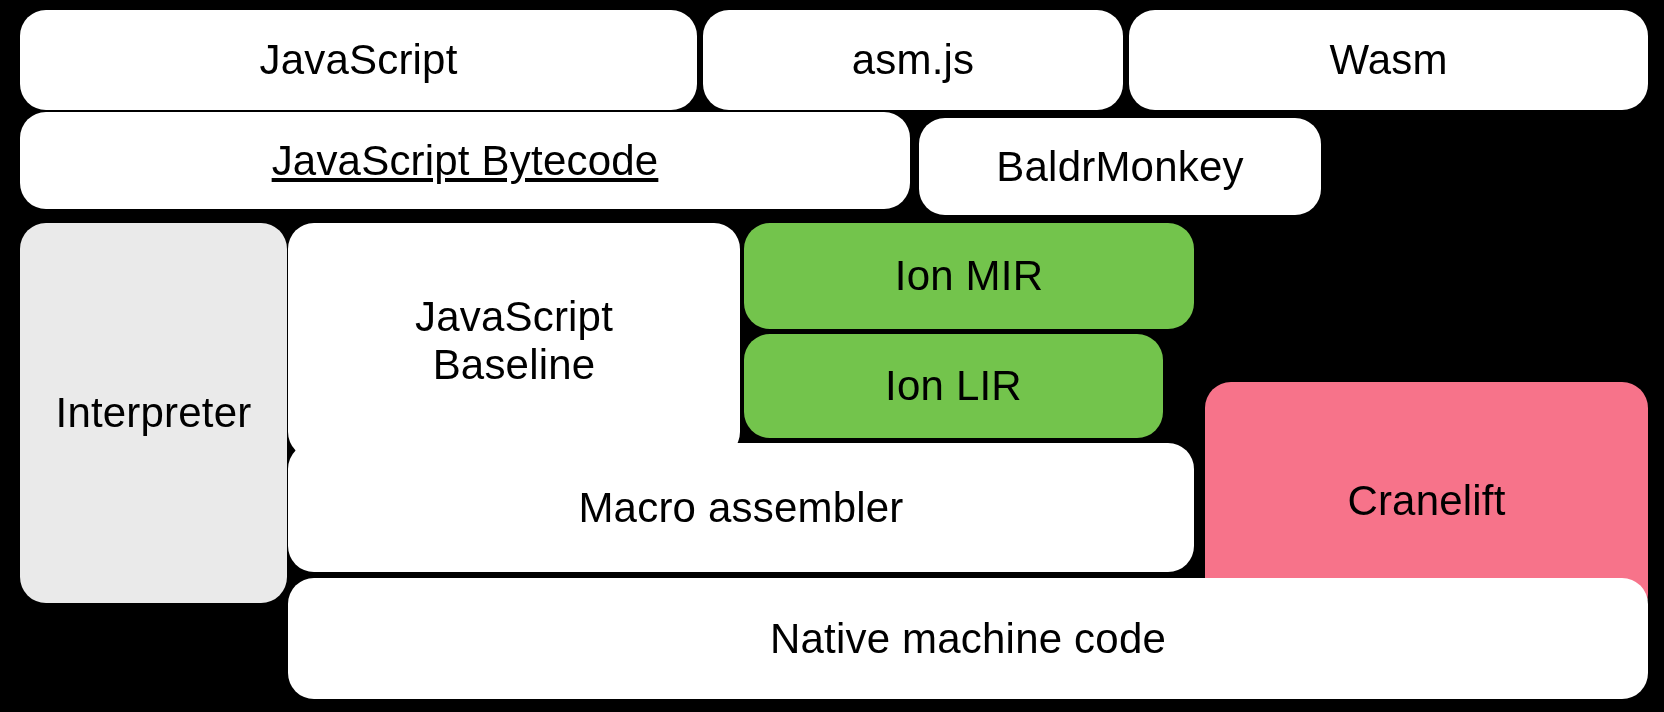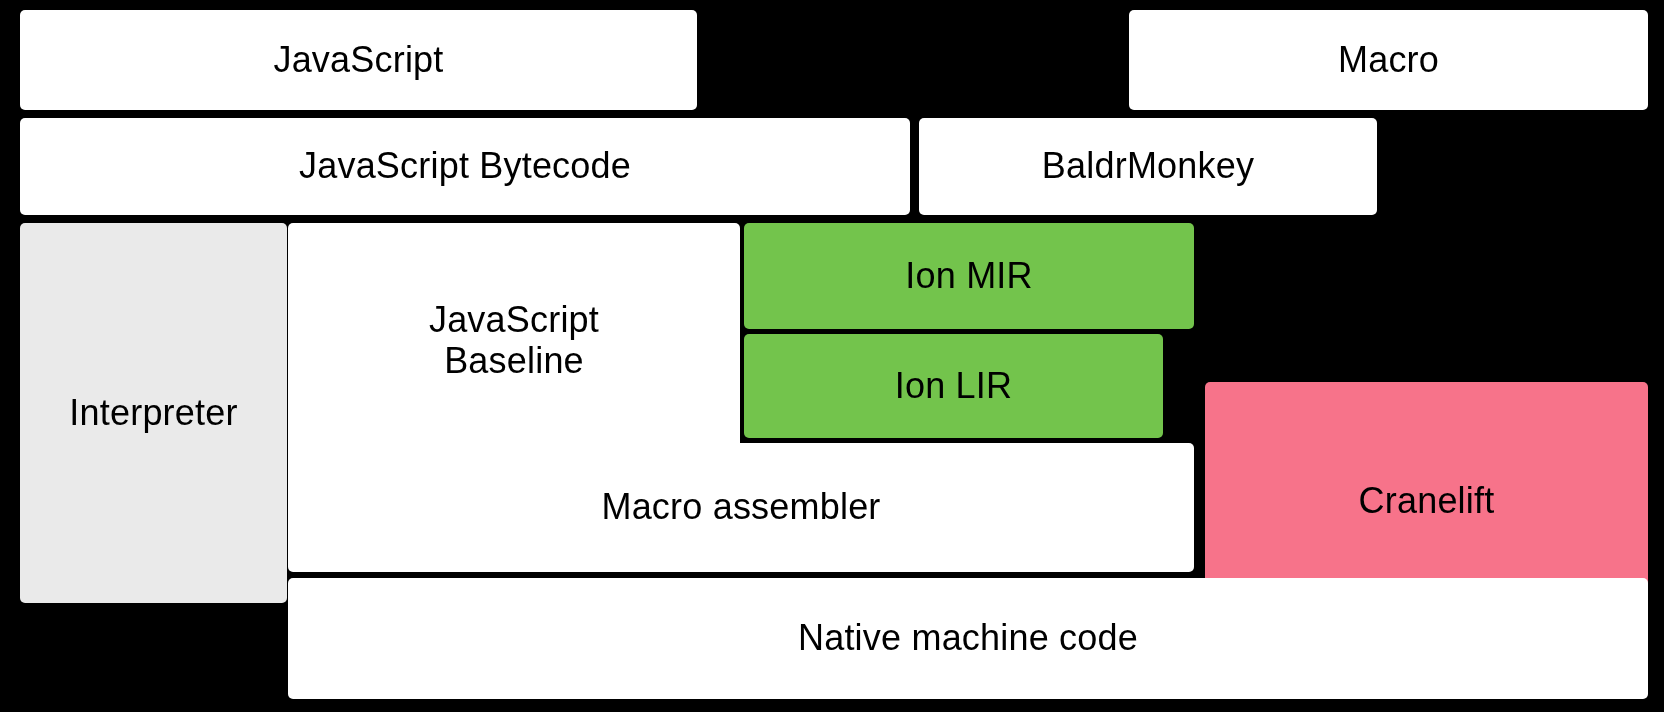--- a/index.html
+++ b/index.html
@@ -13,57 +13,60 @@
   #stage {
     position: relative;
     width: 1664px;
     height: 712px;
     background: #000000;
     overflow: hidden;
   }
   .node {
     position: absolute;
     box-sizing: border-box;
-    border-radius: 5px;
+    border-radius: 26px;
     display: flex;
     align-items: center;
     justify-content: center;
     text-align: center;
     color: #000000;
-    font-size: 36px;
+    font-size: 42px;
     line-height: 1.12;
     font-weight: 400;
     letter-spacing: 0.2px;
     white-space: pre-line;
     padding: 4px 12px;
   }
   .fill-white  { background: #ffffff; }
   .fill-grey   { background: #eaeaea; }
   .fill-green  { background: #73c44c; }
   .fill-pink   { background: #f7738a; }
 </style>
 </head>
 <body>
 
 <div id="stage">
 
   <div class="node fill-white" style="left:20px; top:10px; width:677px; height:100px;">
     <span>JavaScript</span>
   </div>
 
+  <div class="node fill-white" style="left:703px; top:10px; width:420px; height:100px;">
+    <span>asm.js</span>
+  </div>
 
   <div class="node fill-white" style="left:1129px; top:10px; width:519px; height:100px;">
-    <span>Macro</span>
+    <span>Wasm</span>
   </div>
 
-  <div class="node fill-white" style="left:20px; top:118px; width:890px; height:97px;">
+  <div class="node fill-white" style="left:20px; top:112px; width:890px; height:97px;text-decoration:underline;">
     <span>JavaScript Bytecode</span>
   </div>
 
-  <div class="node fill-white" style="left:919px; top:118px; width:458px; height:97px;">
+  <div class="node fill-white" style="left:919px; top:118px; width:402px; height:97px;">
     <span>BaldrMonkey</span>
   </div>
 
   <div class="node fill-grey" style="left:20px; top:223px; width:267px; height:380px;">
     <span>Interpreter</span>
   </div>
 
   <div class="node fill-white" style="left:288px; top:223px; width:452px; height:235px;">
     <span>JavaScript
 Baseline</span>

